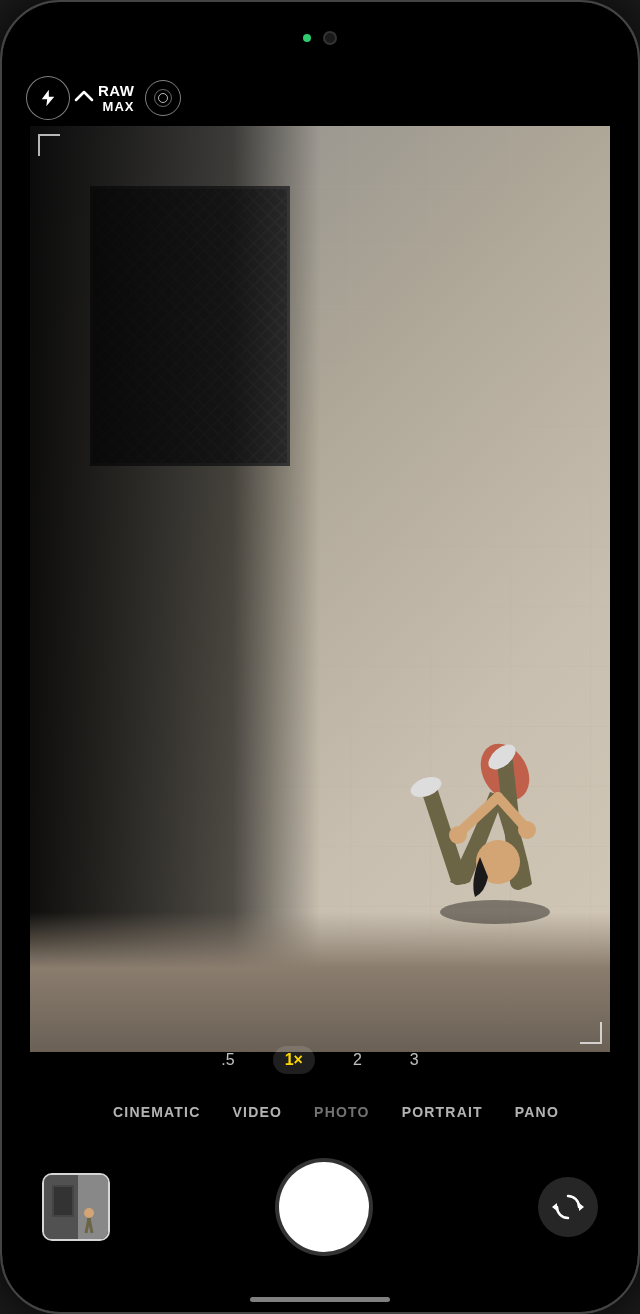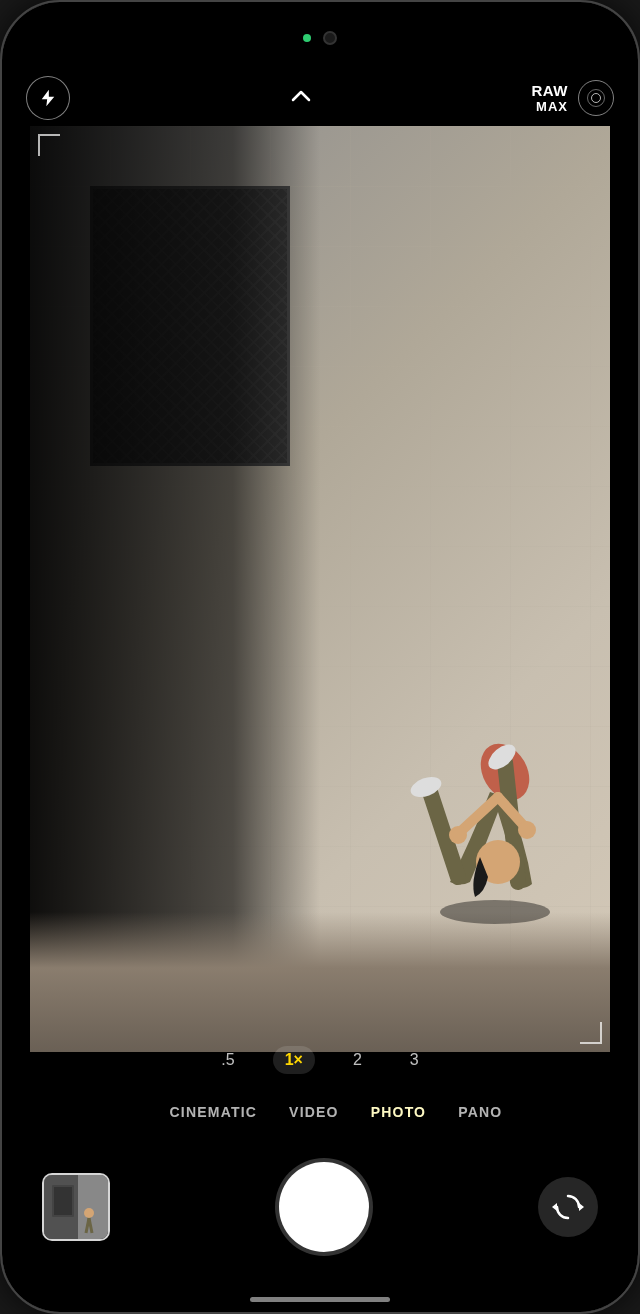--- a/index.html
+++ b/index.html
@@ -69,21 +69,21 @@
     .camera-top-controls {
       position: absolute;
       top: 68px;
       left: 0;
       right: 0;
       height: 56px;
       background: #000;
       z-index: 10;
       display: flex;
       align-items: center;
-      justify-content: space-between;
+      justify-content: flex-start;
       padding: 0 24px;
     }
 
     .control-btn {
       width: 44px;
       height: 44px;
       border-radius: 50%;
       border: 1.5px solid rgba(255,255,255,0.5);
       background: rgba(0,0,0,0.4);
       display: flex;
@@ -292,21 +292,21 @@
       color: rgba(255,255,255,0.7);
       font-size: 14px;
       font-weight: 600;
       letter-spacing: 1.2px;
       text-transform: uppercase;
       padding: 8px 16px;
       cursor: pointer;
     }
 
     .mode-item.active {
-      color: #fef9c3;
+      color: #737373;
     }
 
     
     .bottom-controls {
       position: absolute;
       bottom: 40px;
       left: 0;
       right: 0;
       height: 130px;
       display: flex;
@@ -489,20 +489,21 @@
       <div class="zoom-btn">.5</div>
       <div class="zoom-btn active">1×</div>
       <div class="zoom-btn">2</div>
       <div class="zoom-btn">3</div>
     </div>
 
     <div class="mode-selector">
       <div class="mode-item">CINEMATIC</div>
       <div class="mode-item">VIDEO</div>
       <div class="mode-item active">PHOTO</div>
+      <div class="mode-item">PORTRAIT</div>
       <div class="mode-item">PANO</div>
     </div>
 
     <div class="bottom-controls">
 
       <div class="thumbnail">
         <div class="thumb-content">
           <svg width="68" height="68" viewBox="0 0 68 68">
             <rect width="68" height="68" fill="#888"></rect>
             <rect width="34" height="68" fill="rgba(0,0,0,0.4)"></rect>

